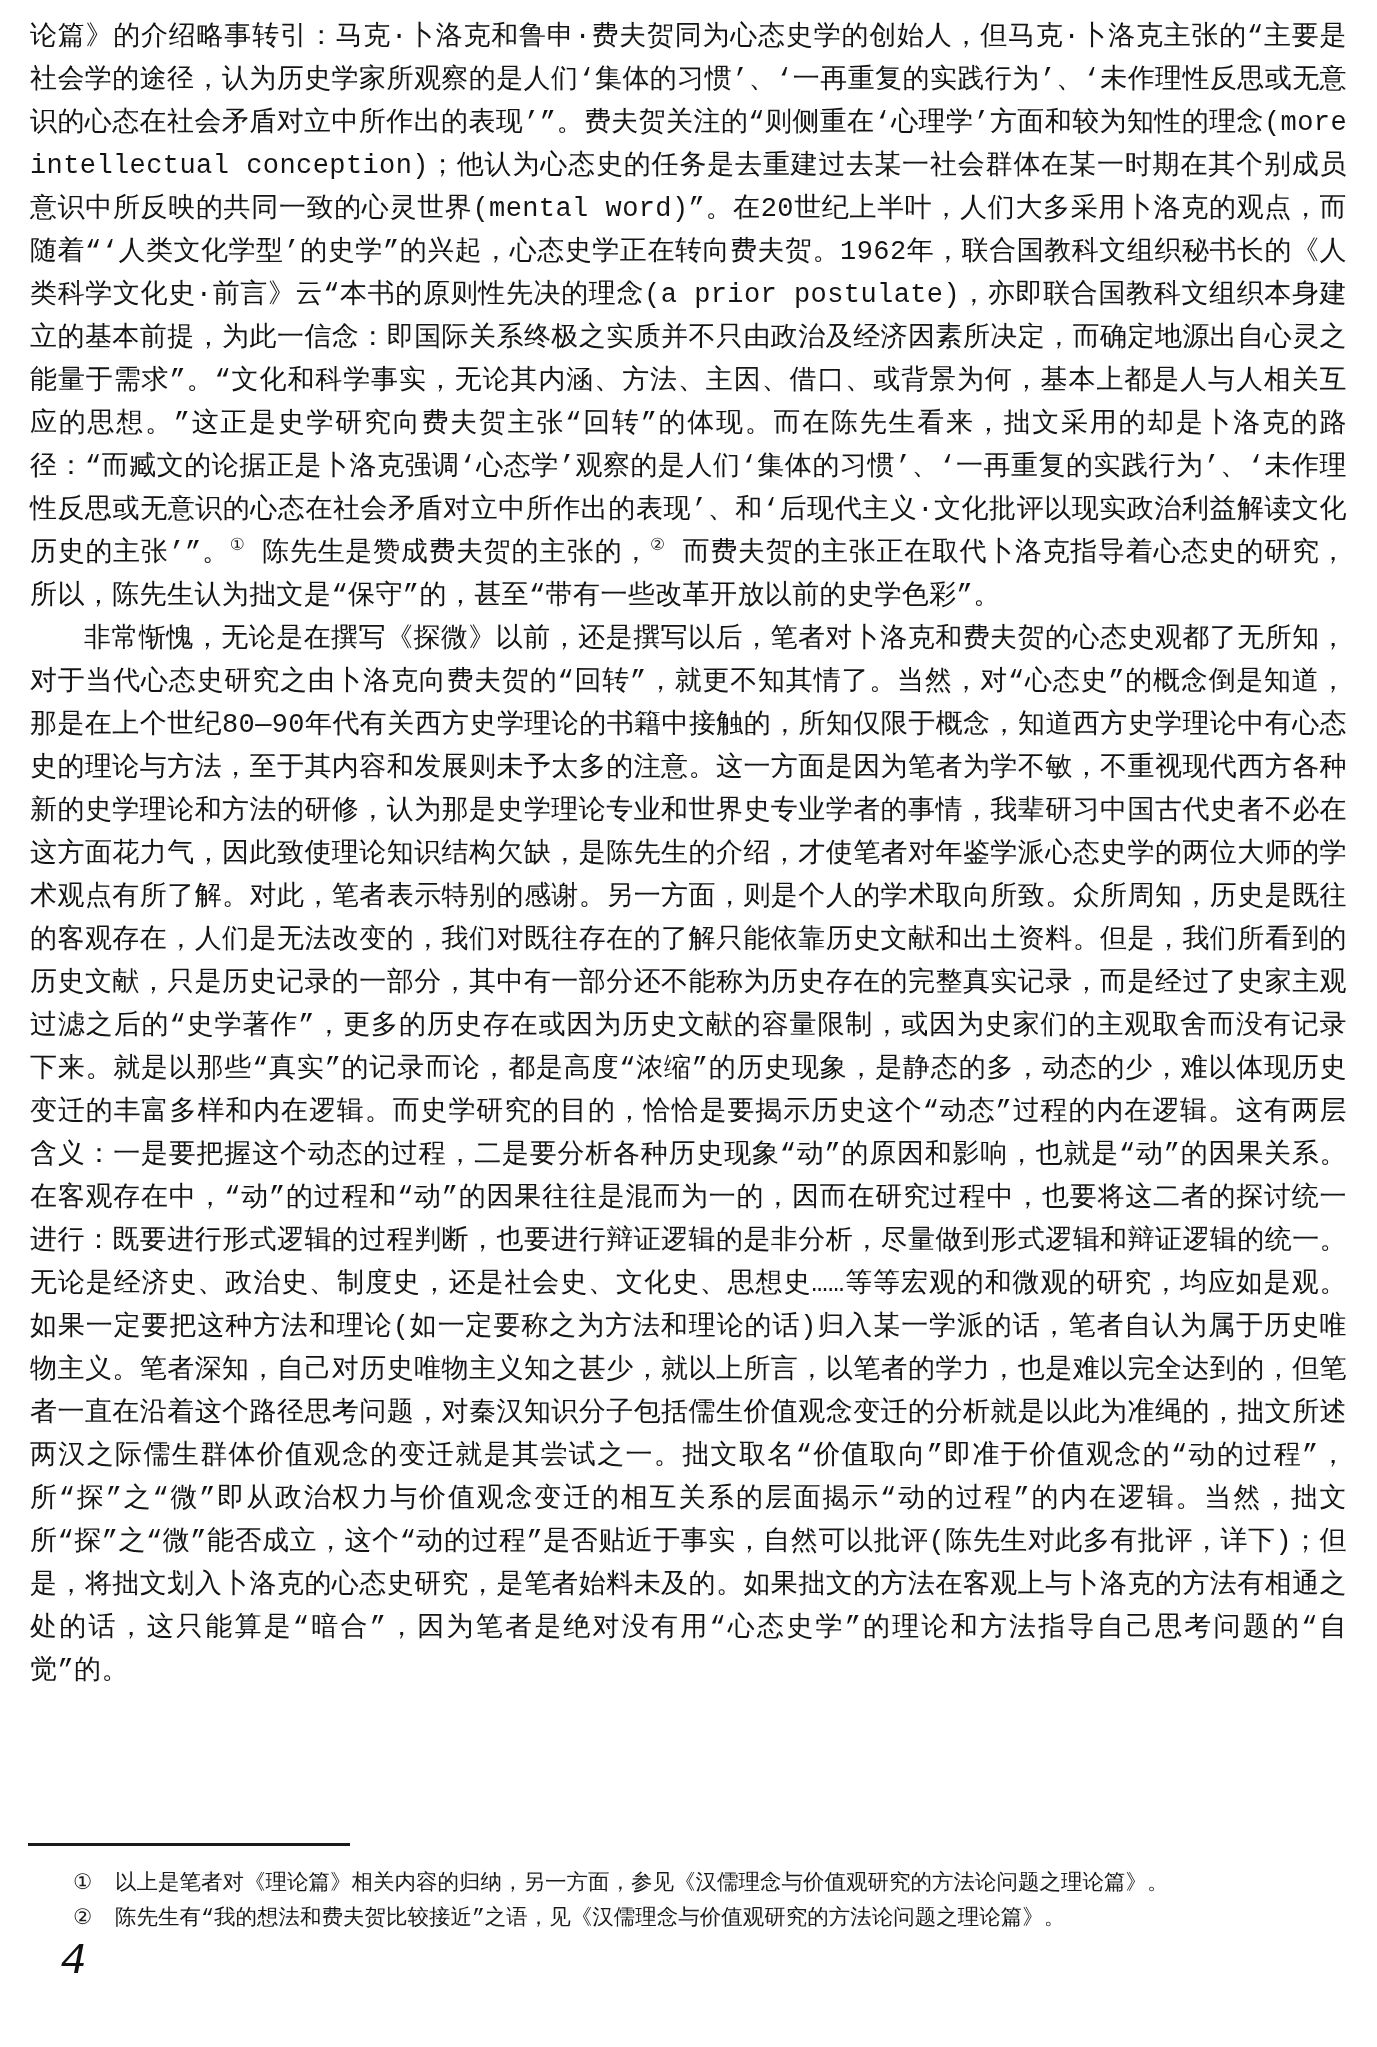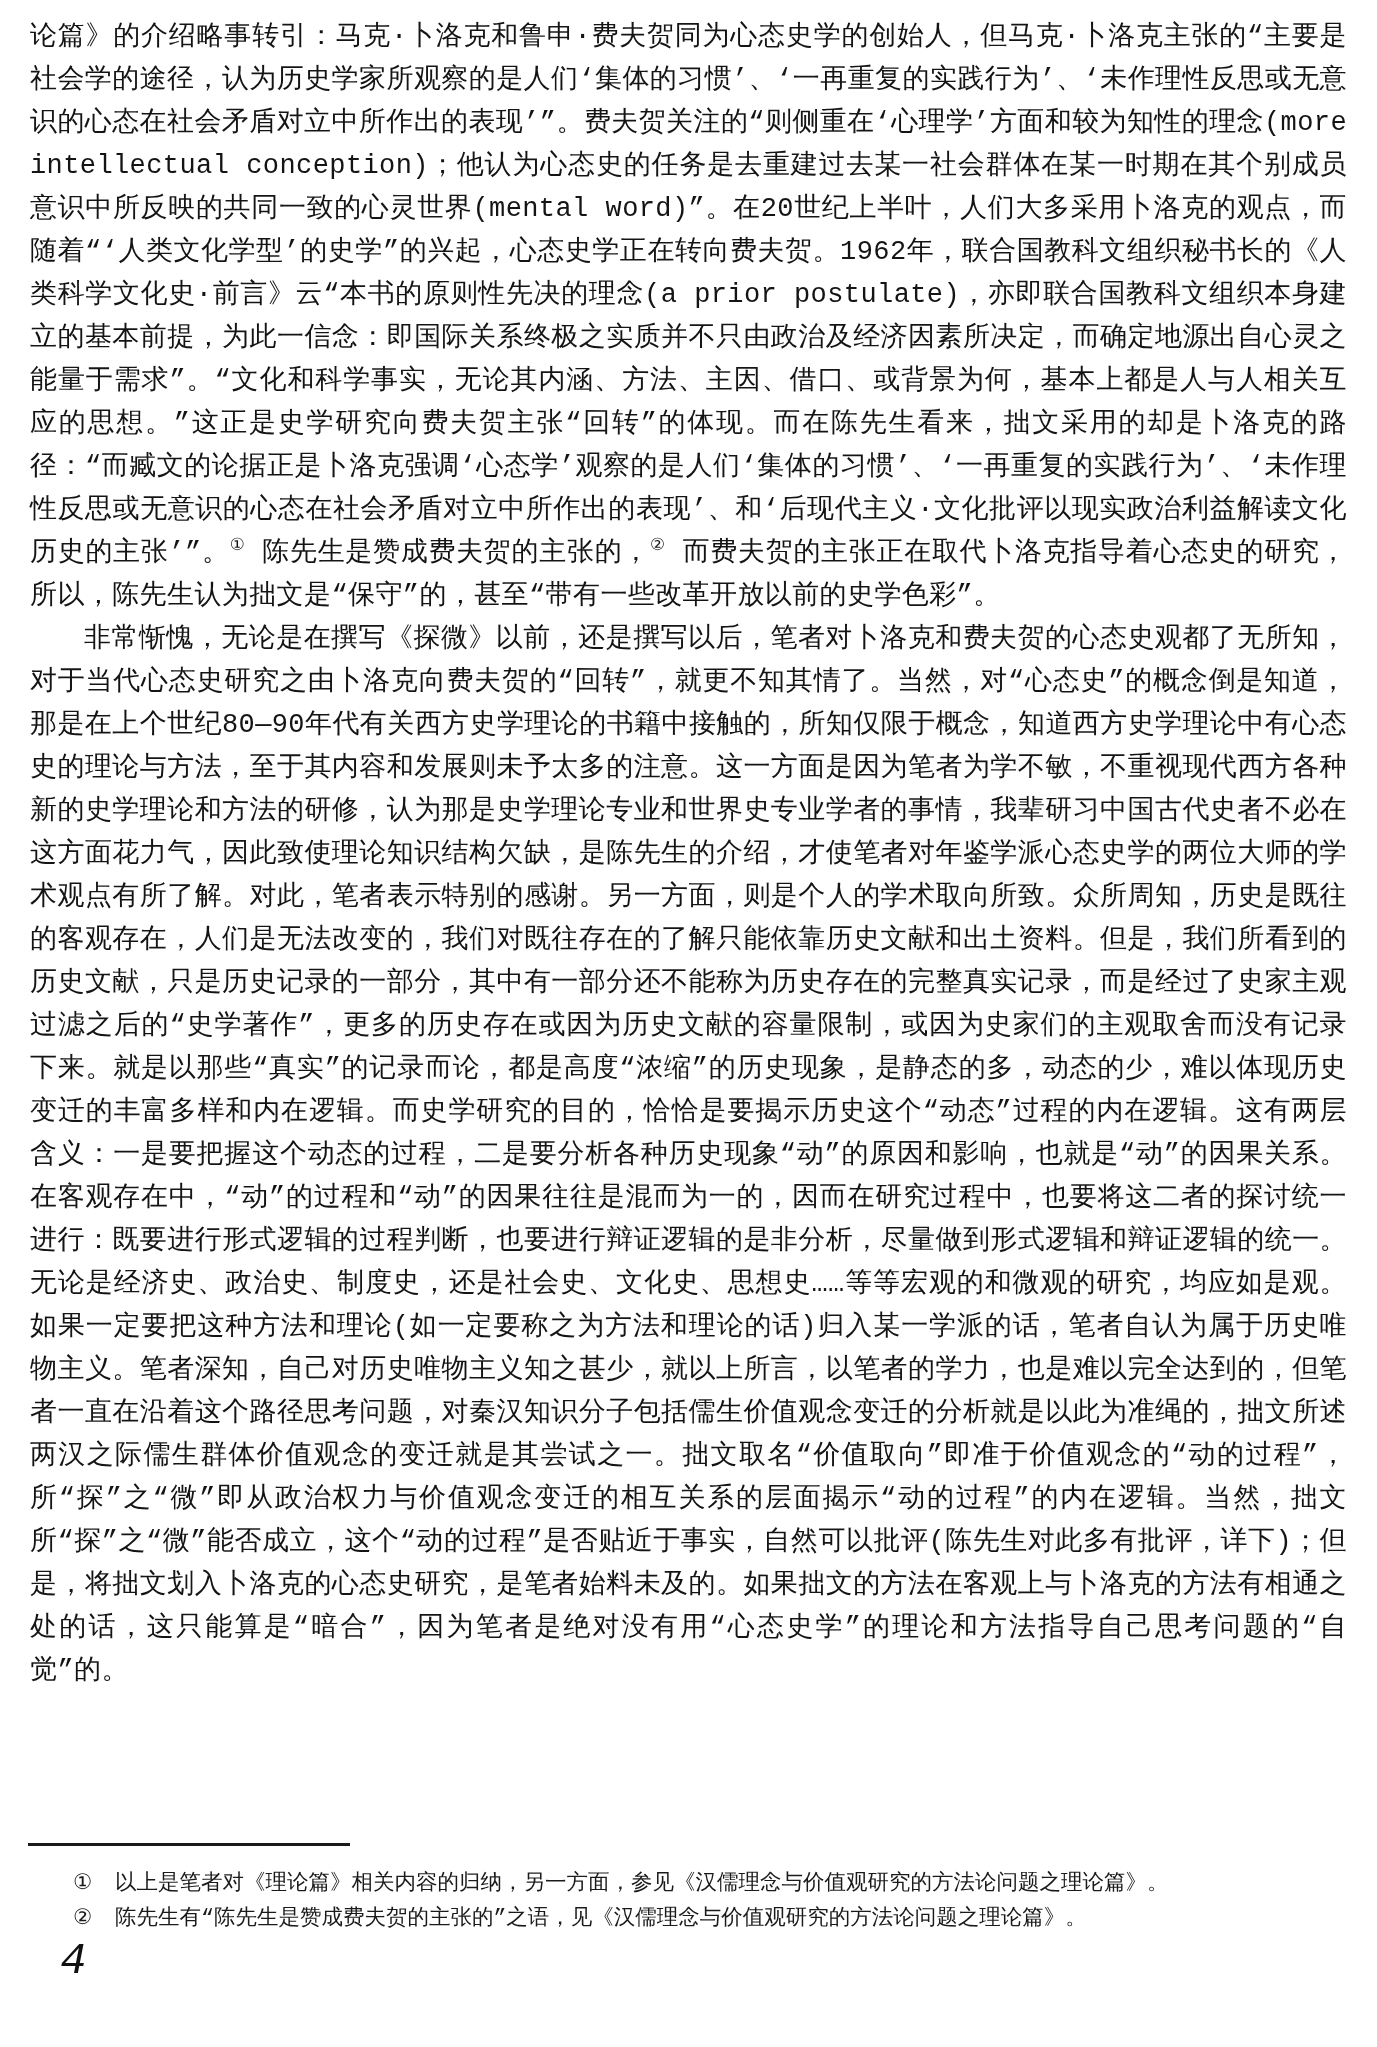--- a/index.html
+++ b/index.html
@@ -97,19 +97,19 @@
 
   <div class="footnote-sep"></div>
 
   <div class="footnotes" id="footnotes">
       <div class="footnote">
         <span class="fn-marker">①</span>
         <span class="fn-text">以上是笔者对《理论篇》相关内容的归纳，另一方面，参见《汉儒理念与价值观研究的方法论问题之理论篇》。</span>
       </div>
       <div class="footnote">
         <span class="fn-marker">②</span>
-        <span class="fn-text">陈先生有“陈先生是赞成费夫贺的主张的”之语，见《汉儒理念与价值观研究的方法论问题之理论篇》。</span>
+        <span class="fn-text">陈先生有“我的想法和费夫贺比较接近”之语，见《汉儒理念与价值观研究的方法论问题之理论篇》。</span>
       </div>
     </div>
 
   <div class="page-num">4</div>
 
 </div>
 
 </body></html>

